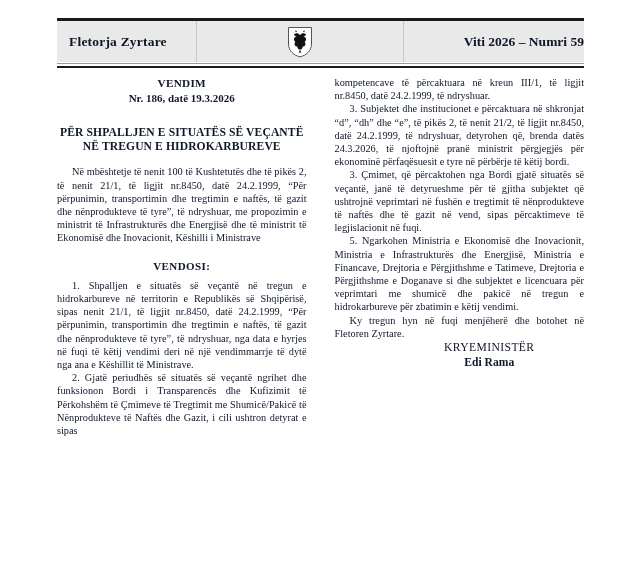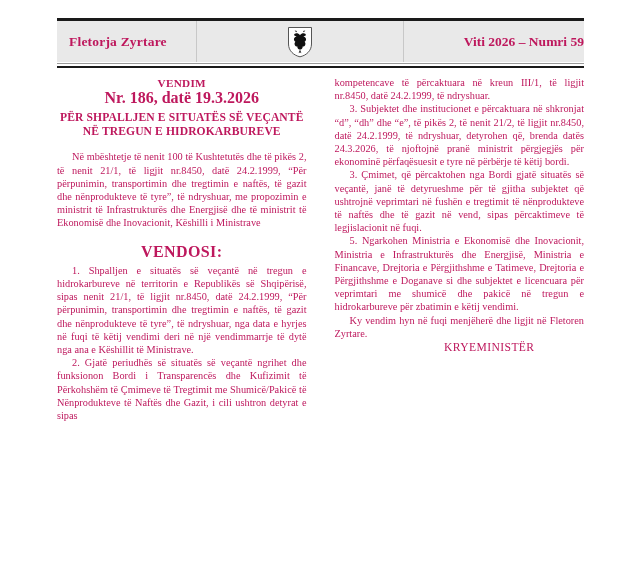--- a/index.html
+++ b/index.html
@@ -6,21 +6,21 @@
     margin: 0;
     padding: 0;
     background: #ffffff;
   }
   .page {
     position: relative;
     width: 640px;
     height: 489px;
     background: #ffffff;
     font-family: "Liberation Serif", "DejaVu Serif", serif;
-    color: #be185d;
+    color: #0f172a;
     overflow: hidden;
   }
 
   
   .masthead {
     position: absolute;
     left: 57px;
     top: 18px;
     width: 527px;
     height: 44px;
@@ -111,36 +111,36 @@
     text-align: center;
     font-weight: bold;
     font-size: 11.2px;
     line-height: 14px;
     letter-spacing: 0.3px;
     margin: 0 0 1px 0;
   }
   .doc-kicker-sub {
     text-align: center;
     font-weight: bold;
-    font-size: 16px;
+    font-size: 11px;
     line-height: 14px;
     margin: 0;
   }
   .doc-title {
     text-align: center;
     font-weight: bold;
     font-size: 11.6px;
     line-height: 14.2px;
     letter-spacing: 0.1px;
-    margin: 6px 0 0 0;
+    margin: 21px 0 0 0;
   }
   .decides-head {
     text-align: center;
     font-weight: bold;
-    font-size: 16px;
+    font-size: 11px;
     letter-spacing: 0.4px;
     margin: 15px 0 6px 0;
   }
   p.para {
     margin: 0;
     text-indent: 15px;
     text-align: justify;
     font-family: Liberation Serif, serif;
   }
   p.para.nogap {
@@ -213,21 +213,22 @@
 
       <p class="para">1. Shpalljen e situatës së veçantë në tregun e hidrokarbureve në territorin e Republikës së Shqipërisë, sipas nenit 21/1, të ligjit nr.8450, datë 24.2.1999, “Për përpunimin, transportimin dhe tregtimin e naftës, të gazit dhe nënprodukteve të tyre”, të ndryshuar, nga data e hyrjes në fuqi të këtij vendimi deri në një vendimmarrje të dytë nga ana e Këshillit të Ministrave.</p>
       <p class="para">2. Gjatë periudhës së situatës së veçantë ngrihet dhe funksionon Bordi i Transparencës dhe Kufizimit të Përkohshëm të Çmimeve të Tregtimit me Shumicë/Pakicë të Nënprodukteve të Naftës dhe Gazit, i cili ushtron detyrat e sipas</p>
     </div>
 
     <div class="col">
       <p class="para nogap">kompetencave të përcaktuara në kreun III/1, të ligjit nr.8450, datë 24.2.1999, të ndryshuar.</p>
       <p class="para">3. Subjektet dhe institucionet e përcaktuara në shkronjat “d”, “dh” dhe “e”, të pikës 2, të nenit 21/2, të ligjit nr.8450, datë 24.2.1999, të ndryshuar, detyrohen që, brenda datës 24.3.2026, të njoftojnë pranë ministrit përgjegjës për ekonominë përfaqësuesit e tyre në përbërje të këtij bordi.</p>
       <p class="para">3. Çmimet, që përcaktohen nga Bordi gjatë situatës së veçantë, janë të detyrueshme për të gjitha subjektet që ushtrojnë veprimtari në fushën e tregtimit të nënprodukteve të naftës dhe të gazit në vend, sipas përcaktimeve të legjislacionit në fuqi.</p>
       <p class="para">5. Ngarkohen Ministria e Ekonomisë dhe Inovacionit, Ministria e Infrastrukturës dhe Energjisë, Ministria e Financave, Drejtoria e Përgjithshme e Tatimeve, Drejtoria e Përgjithshme e Doganave si dhe subjektet e licencuara për veprimtari me shumicë dhe pakicë në tregun e hidrokarbureve për zbatimin e këtij vendimi.</p>
-      <p class="para">Ky vendim hyn në fuqi menjëherë dhe ligjit në Fletoren Zyrtare.</p>
+      <p class="para">Ky tregun hyn në fuqi menjëherë dhe botohet në Fletoren Zyrtare.</p>
 
       <div class="sign-block">
         <div class="sign-role">KRYEMINISTËR</div>
+        <div class="sign-name">Edi Rama</div>
       </div>
     </div>
 
   </div>
 </div>
 
 </body></html>

